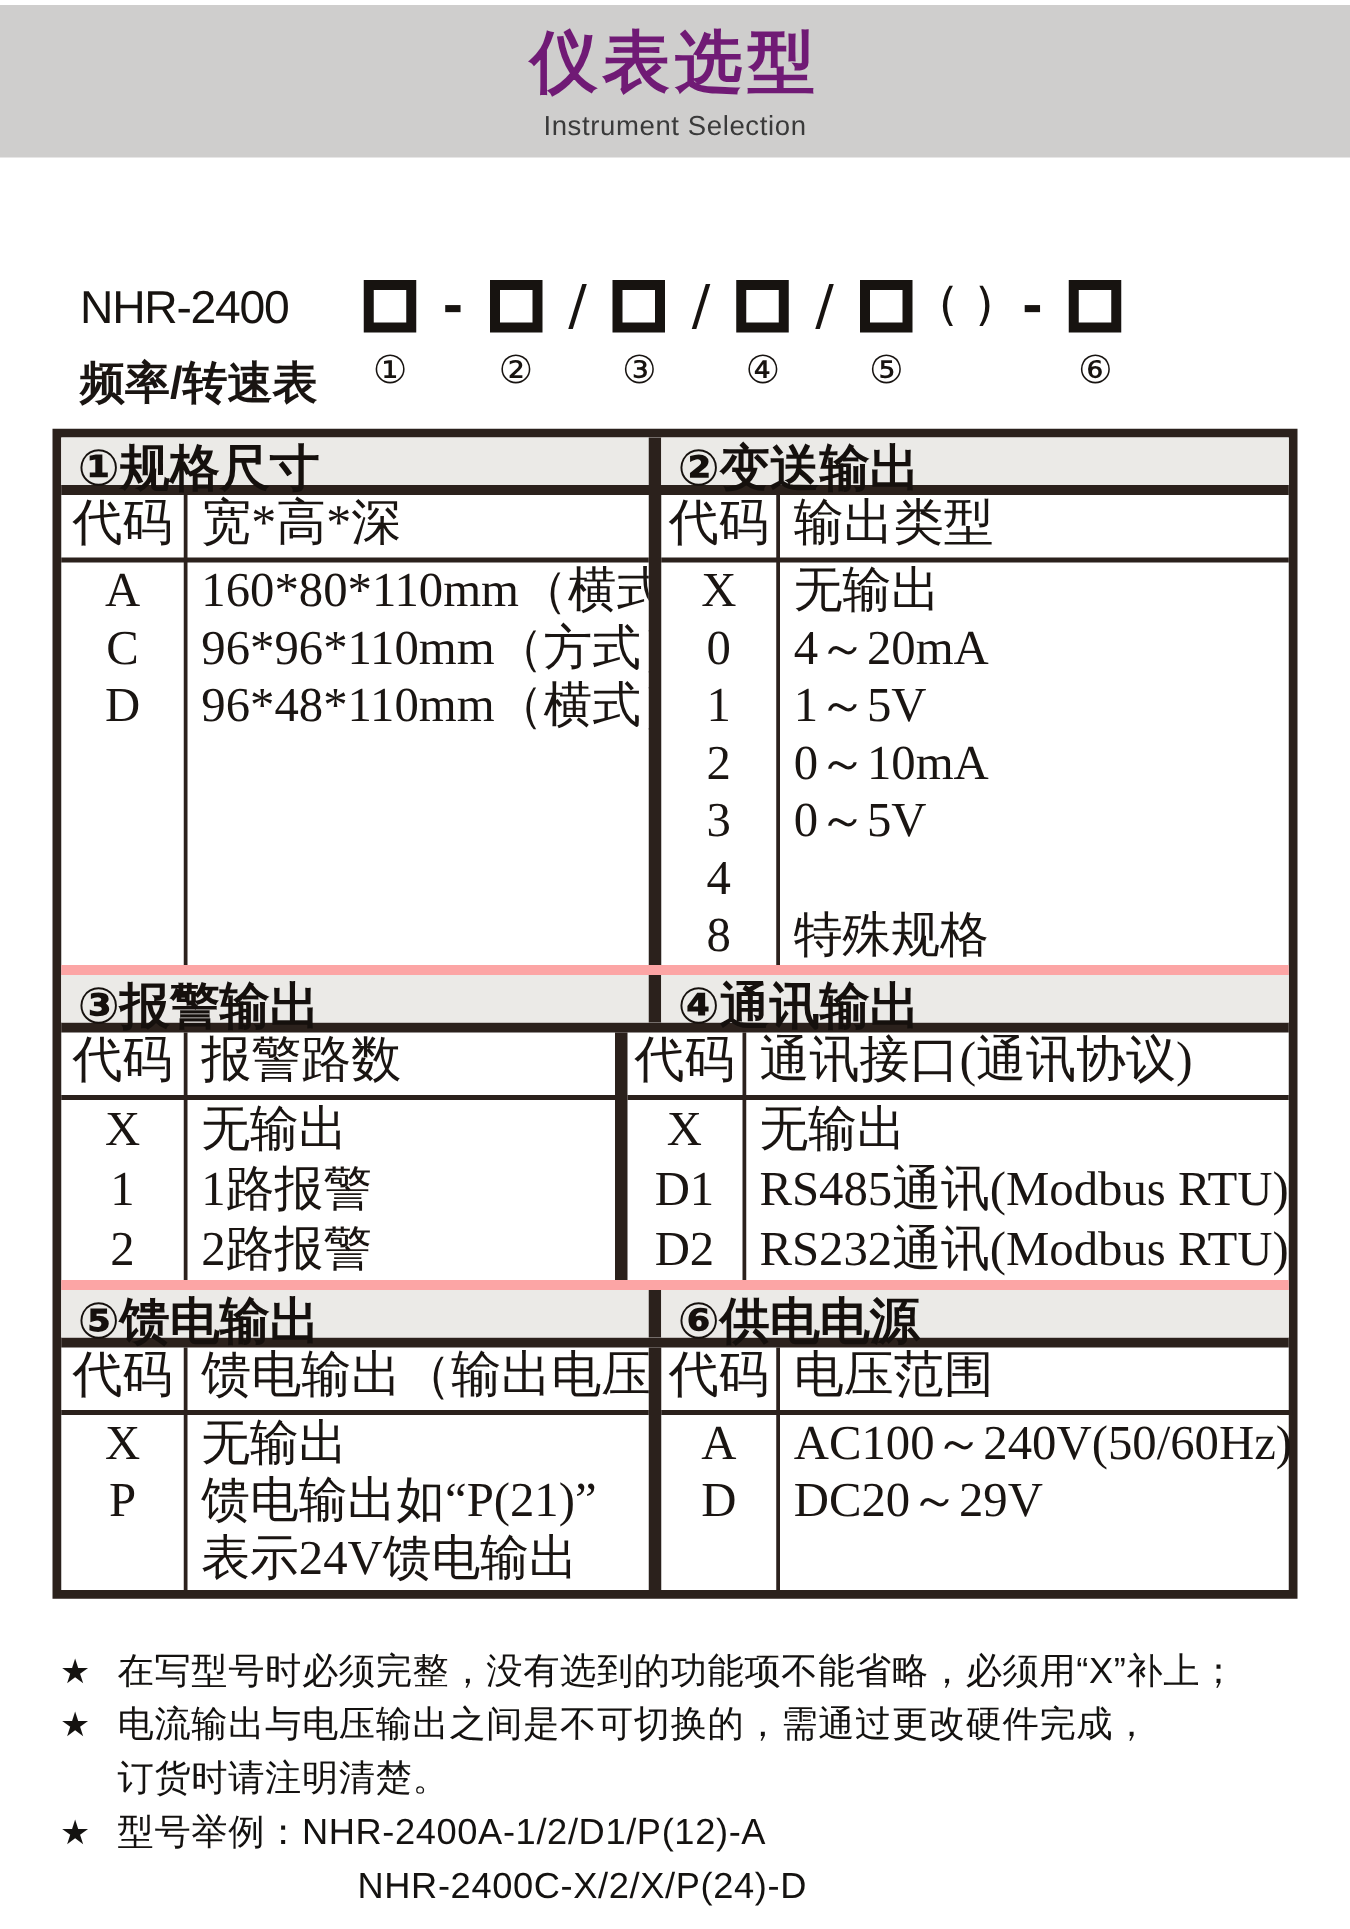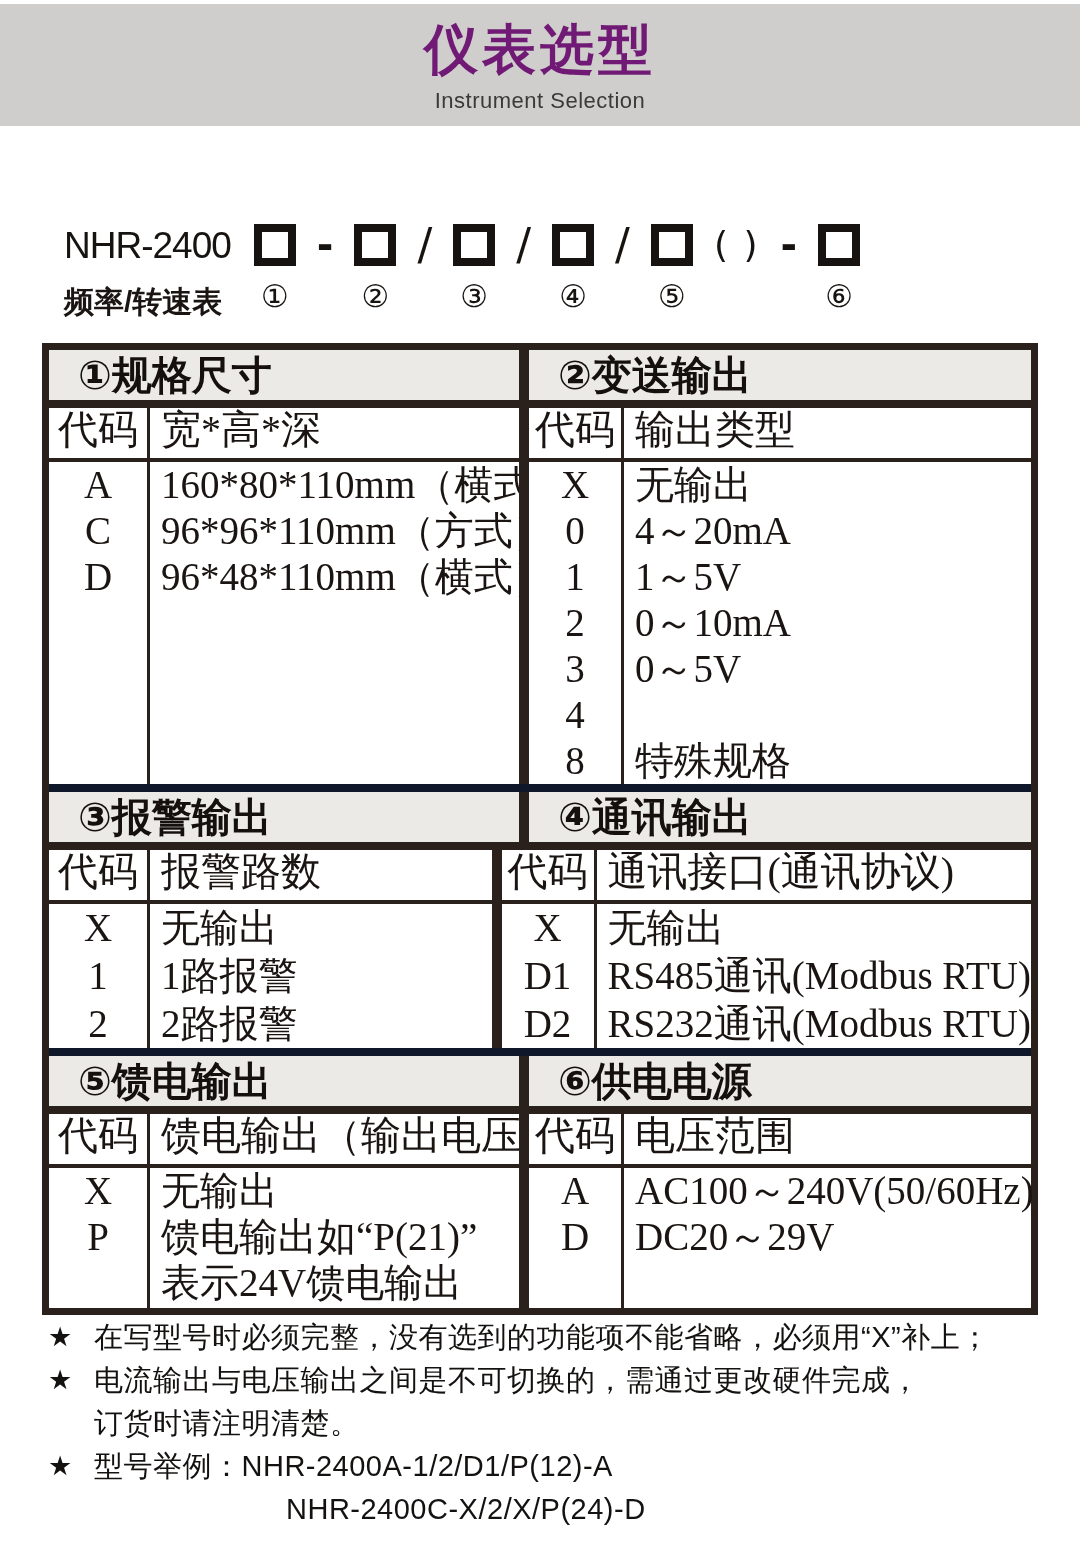--- a/index.html
+++ b/index.html
@@ -18,52 +18,52 @@
   .page-title {
     padding-top:10px; font-size:54px; font-weight:700; letter-spacing:4px; color:#701a75;
   }
   .page-subtitle { font-size:22px; color:#3a3a3a; margin-top:1px; letter-spacing:0.5px; }
 
   
   .model-area {
     position:absolute; left:64px; top:224px;
     display:flex; align-items:flex-start; column-gap:21px;
   }
-  .model-label { margin-right:2px; }
+  .model-label { margin-right:16px; }
   .model-prefix {
     font-size:37px; font-weight:500; letter-spacing:-1px;
     height:44px; line-height:44px; color:#171310; white-space:nowrap;
   }
-  .product-label { font-size:30px; font-weight:700; margin-top:14px; white-space:nowrap; }
+  .product-label { font-size:36px; font-weight:700; margin-top:14px; white-space:nowrap; }
   .slot { display:flex; flex-direction:column; align-items:center; }
   .slot-box { width:42px; height:42px; border:8px solid #171310; background:#ffffff; }
   .slot-num { margin-top:15px; font-size:31px; line-height:31px; color:#171310;
               font-family:"DejaVu Sans",sans-serif; }
   .msep {
     height:44px; line-height:42px; font-size:40px; font-weight:700; color:#171310;
     font-family:"DejaVu Sans",sans-serif;
   }
   .msep.slash { font-weight:400; font-size:44px; }
   .msep.parens { font-weight:400; font-size:36px; letter-spacing:2px; }
 
   
   .selection-table {
     position:absolute; left:42px; top:343px; width:996px;
     border:7px solid #2b211c; background:#ffffff;
     font-family:"Liberation Serif","DejaVu Serif",serif; color:#1a1512;
   }
-  .band + .band { border-top:8px solid #0f172a; }
+  .band + .band { border-top:8px solid #fca5a5; }
   .band-head { display:flex; border-bottom:8px solid #2b211c; }
   .band-body { display:flex; }
   .half-l { width:480px; border-right:10px solid #2b211c; }
   .half-r { flex:1; }
   .sec-title {
-    height:50px; line-height:50px; background:#ebeae7;
+    height:38px; line-height:50px; background:#ebeae7;
     font-family:"Liberation Sans","DejaVu Sans",sans-serif;
-    font-size:40px; font-weight:700; padding-left:29px; white-space:nowrap;
+    font-size:40px; font-weight:700; padding-left:13px; white-space:nowrap;
     color:#15100d;
   }
   .band-body .half-l, .band-body .half-r { position:relative; }
   .band-body .half-l::before, .band-body .half-r::before {
     content:""; position:absolute; top:0; bottom:0; width:3px; background:#2b211c;
   }
   .band-body .half-l::before { left:98px; }
   .band-body .half-r::before { left:92px; }
   .col-head { display:flex; height:54px; line-height:43px; border-bottom:4px solid #2b211c; }
   .col-head .code, .col-head .desc { font-size:40px; }

